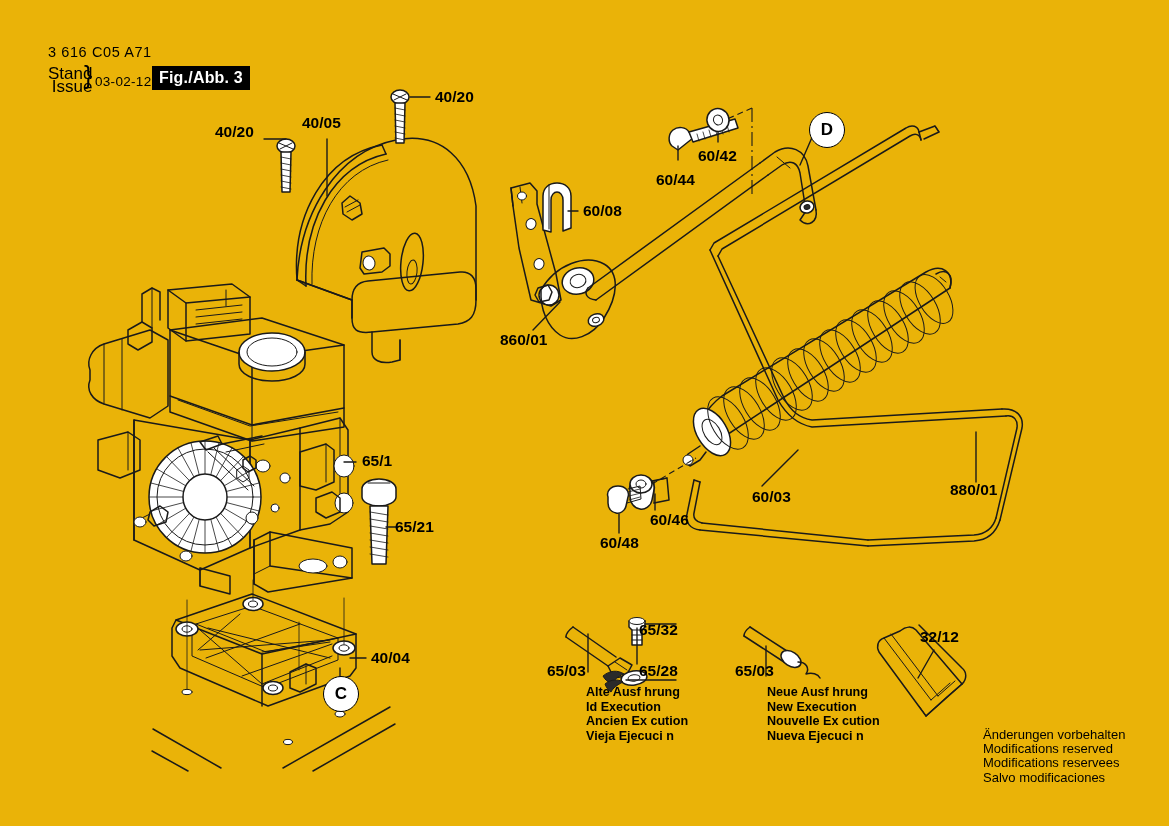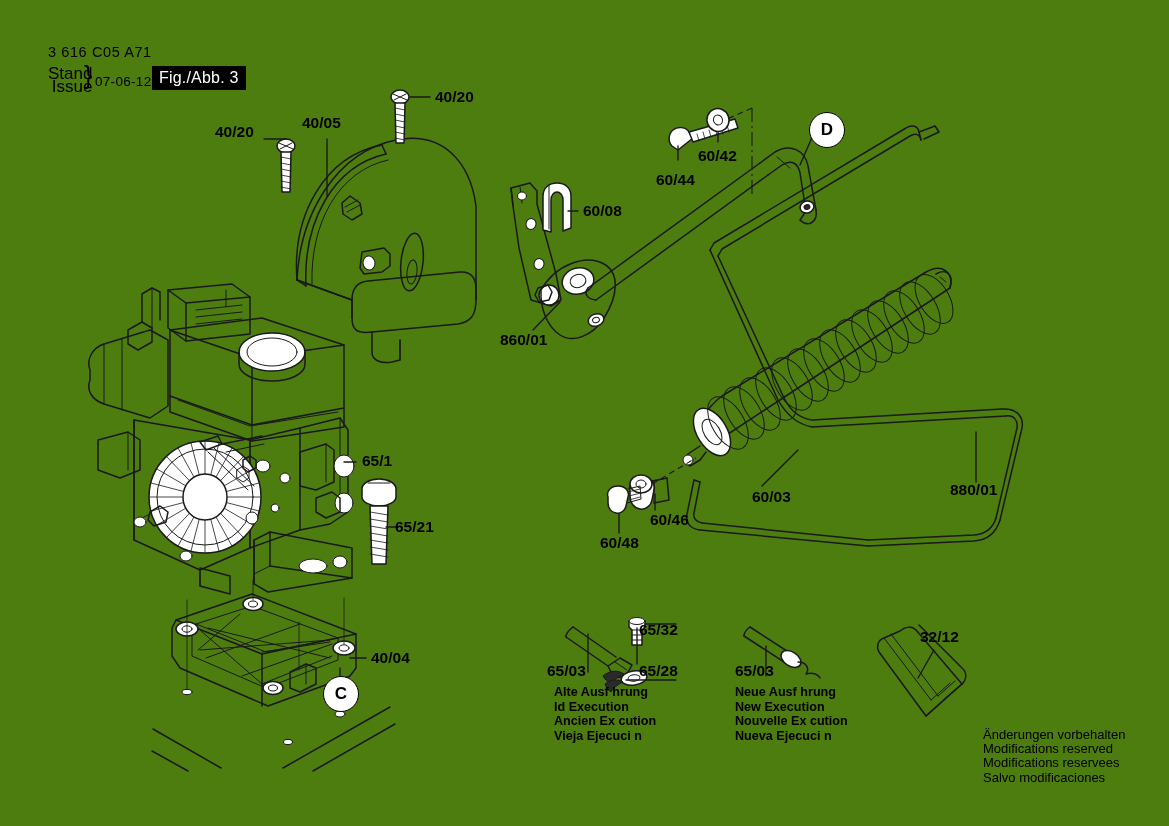--- a/index.html
+++ b/index.html
@@ -9,21 +9,21 @@
     background: #ffffff;
   }
   body {
     font-family: "Liberation Sans", sans-serif;
     color: #000000;
   }
   #page {
     position: relative;
     width: 1169px;
     height: 826px;
-    background: #4d7c0f;
+    background: #eab308;
     overflow: hidden;
   }
   #artwork {
     position: absolute;
     left: 0; top: 0;
     width: 1169px;
     height: 826px;
   }
   .hdr {
     position: absolute;
@@ -51,21 +51,21 @@
   #hdr-date {
     left: 95px; top: 74px;
     font-size: 13.5px;
     letter-spacing: 0.3px;
   }
   #hdr-fig {
     left: 152px; top: 66px;
     background: #000000;
     color: #ffffff;
     font-size: 16px;
-    font-weight: normal;
+    font-weight: bold;
     padding: 3px 7px 4px 7px;
     letter-spacing: 0.2px;
     line-height: 17px;
   }
   .lbl {
     position: absolute;
     font-family: "Liberation Sans", sans-serif;
     font-weight: bold;
     font-size: 15.5px;
     color: #000000;
@@ -73,20 +73,21 @@
     line-height: 16px;
   }
   .note {
     position: absolute;
     font-family: "Liberation Sans", sans-serif;
     font-weight: bold;
     font-size: 12.6px;
     line-height: 14.6px;
     color: #000000;
     white-space: pre;
+    margin-left: 32px;
   }
   .legal {
     position: absolute;
     font-family: "Liberation Sans", sans-serif;
     font-weight: 400;
     font-size: 13px;
     line-height: 14.2px;
     color: #000000;
     white-space: pre;
   }
@@ -536,21 +537,21 @@
       <path class="lead" d="M820 119 L800 165"></path>
       <path class="lead" d="M340 682 L340 668"></path>
       <path class="lead" d="M340 698 L340 712"></path>
       <ellipse class="tf" cx="340" cy="714" rx="5" ry="3"></ellipse>
     </g>
   </svg>
 
   <div class="hdr" id="hdr-partno">3 616 C05 A71</div>
   <div class="hdr" id="hdr-stand"><span>Stand</span><br><span>Issue</span></div>
   <div class="hdr" id="hdr-brace">}</div>
-  <div class="hdr" id="hdr-date">07-06-12</div>
+  <div class="hdr" id="hdr-date">03-02-12</div>
   <div class="hdr" id="hdr-fig">Fig./Abb. 3</div>
 
   <div class="lbl" style="left:215px; top:124px;">40/20</div>
   <div class="lbl" style="left:435px; top:89px;">40/20</div>
   <div class="lbl" style="left:302px; top:115px;">40/05</div>
   <div class="lbl" style="left:362px; top:453px;">65/1</div>
   <div class="lbl" style="left:395px; top:519px;">65/21</div>
   <div class="lbl" style="left:371px; top:650px;">40/04</div>
   <div class="lbl" style="left:656px; top:172px;">60/44</div>
   <div class="lbl" style="left:698px; top:148px;">60/42</div>

